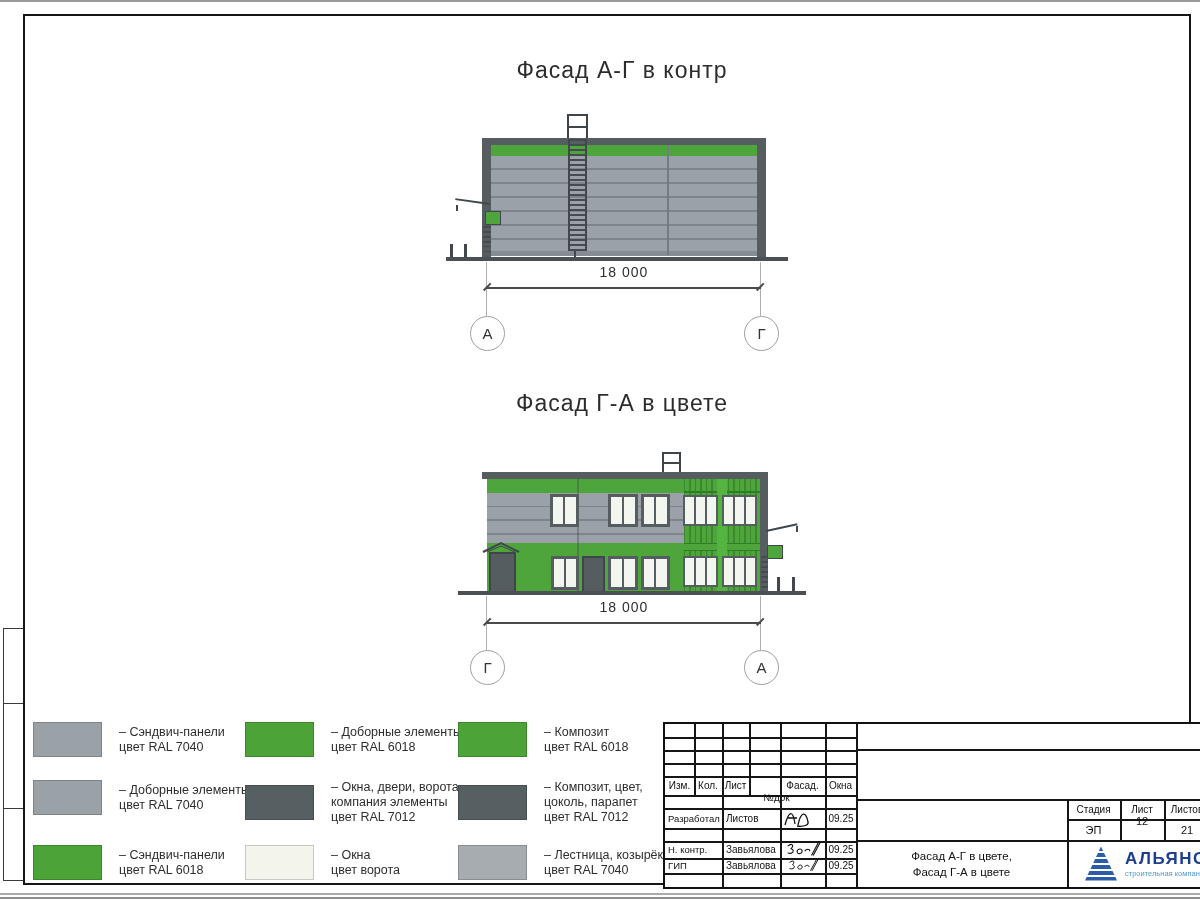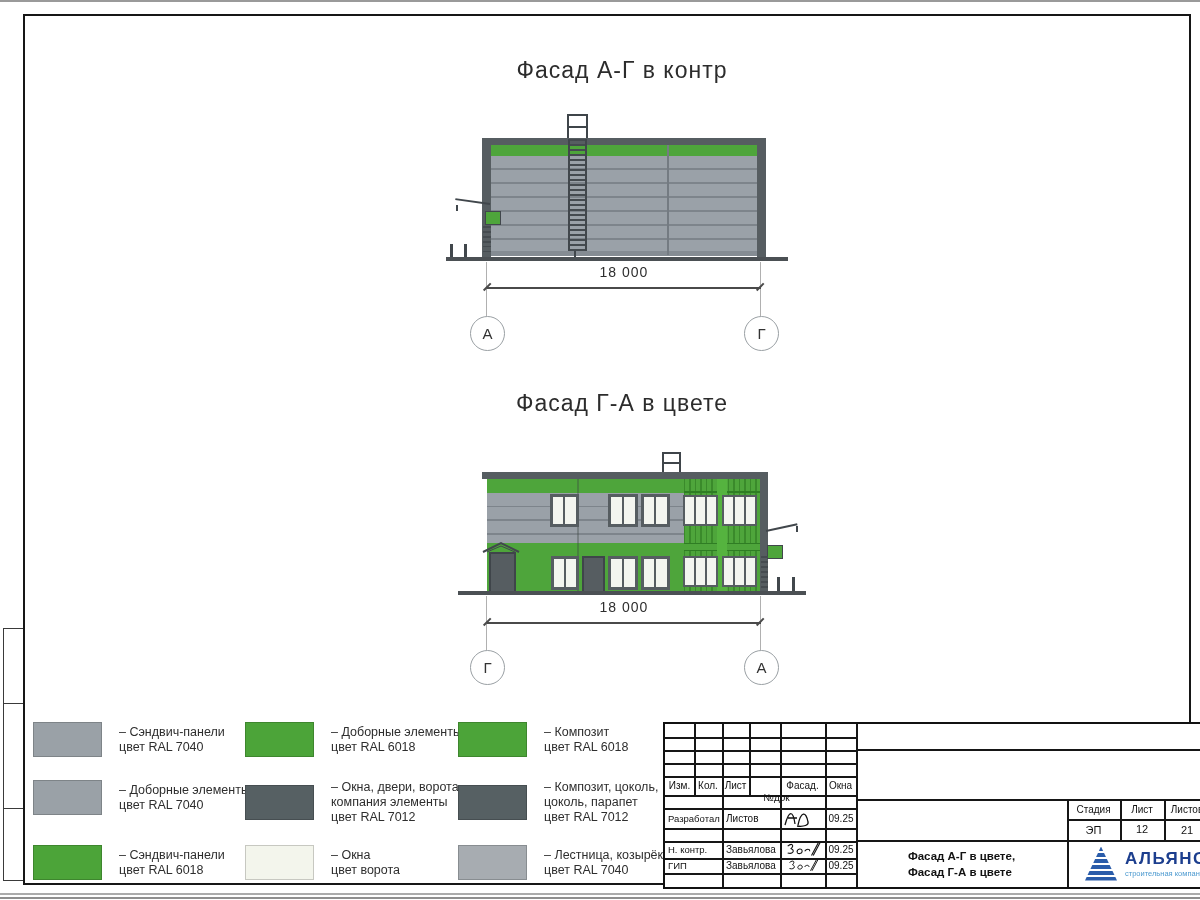--- a/index.html
+++ b/index.html
@@ -32,21 +32,21 @@
   
   .legend-item{position:absolute;display:flex;align-items:center;gap:17px;}
   .swatch{width:67px;height:33px;border:1px solid rgba(0,0,0,.18);flex:0 0 auto;}
   .legend-text span{display:block;font-size:12.5px;line-height:15px;color:#2e2e2e;}
   
   .tb{position:absolute;left:663px;top:722px;width:545px;height:163px;background:#fff;
       border-top:2px solid #111;border-left:2px solid #111;border-bottom:2px solid #111;z-index:5;}
   .cell{position:absolute;display:flex;align-items:center;justify-content:center;
         font-size:10px;color:#111;overflow:hidden;white-space:nowrap;}
   .cell.left{justify-content:flex-start;padding-left:3px;}
-  .sheet-title{font-size:11.5px;line-height:16px;text-align:left;color:#111;font-weight:bold;}
+  .sheet-title{font-size:11.5px;line-height:16px;text-align:center;color:#111;}
   .logo-name{font-weight:bold;font-size:17px;letter-spacing:1.5px;color:#1c3e8e;white-space:nowrap;}
   .logo-sub{font-size:7.5px;color:#4d9ad0;white-space:nowrap;}
   .pyramid{width:32px;height:34px;background:repeating-linear-gradient(180deg,#2a5caa 0 4px,#ffffff 4px 6px);
            clip-path:polygon(50% 0,100% 100%,0 100%);}
 </style>
 </head>
 <body>
 
 <div class="abs" style="left:0;top:0;width:1200px;height:2px;background:#9a9a9a;"></div>
 <div class="abs" style="left:0;top:893px;width:1200px;height:1.5px;background:#ababab;"></div>
@@ -216,21 +216,21 @@
     <div class="swatch" style="background-color: rgb(76, 164, 57);"></div>
     <div class="legend-text">
         <span>– Композит</span>
         <span>цвет RAL 6018</span>
         <span></span>
       </div>
   </div>
   <div class="legend-item" style="left:458px;top:780px;">
     <div class="swatch" style="background-color: rgb(86, 96, 99);"></div>
     <div class="legend-text">
-        <span>– Композит, цоколь,</span>
+        <span>– Композит, цвет,</span>
         <span>цоколь, парапет</span>
         <span>цвет RAL 7012</span>
       </div>
   </div>
   <div class="legend-item" style="left:458px;top:845px;">
     <div class="swatch" style="background-color: rgb(167, 172, 177);"></div>
     <div class="legend-text">
         <span>– Лестница, козырёк</span>
         <span>цвет RAL 7040</span>
         <span></span>
@@ -296,21 +296,21 @@
     <svg width="40" height="15" viewBox="0 0 44 20">
         <path d="M4 6 C9 2 12 5 8 9 C13 11 10 16 4 14 M15 13 c0-4 6-5 6-1 c0 3-5 4-6 1 M24 12 c2-3 6-3 6 0 M32 17 L40 2 M34 17 L42 2" fill="none" stroke="#111" stroke-width="1.3"></path>
       </svg>
   </div>
   <div class="cell" style="left:161px;top:134px;width:30px;height:15px;">09.25</div>
 
   <div class="cell" style="left:402px;top:75px;width:53px;height:20px;">Стадия</div>
   <div class="cell" style="left:455px;top:75px;width:44px;height:20px;">Лист</div>
   <div class="cell" style="left:499px;top:75px;width:46px;height:20px;">Листов</div>
   <div class="cell" style="left:402px;top:95px;width:53px;height:21px;font-size:11px;">ЭП</div>
-  <div class="cell" style="left:455px;top:94px;width:44px;height:21px;font-size:11px;">12</div>
+  <div class="cell" style="left:455px;top:86px;width:44px;height:21px;font-size:11px;">12</div>
   <div class="cell" style="left:499px;top:95px;width:46px;height:21px;font-size:11px;">21</div>
 
   <div class="cell" style="left:191px;top:116px;width:211px;height:47px;">
     <div class="sheet-title">
       <div>Фасад А-Г в цвете,</div>
       <div>Фасад Г-А в цвете</div>
     </div>
   </div>
 
   <div class="cell" style="left:402px;top:116px;width:143px;height:47px;justify-content:flex-start;padding-left:18px;gap:8px;">

